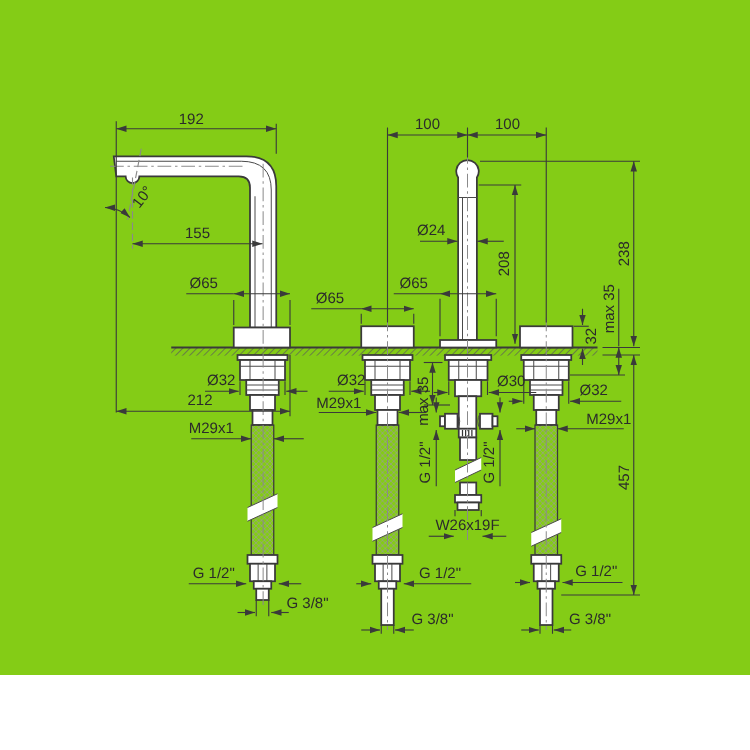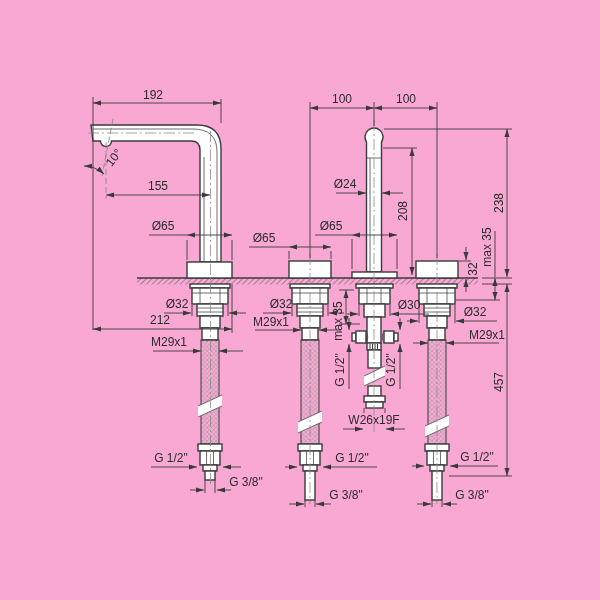--- a/index.html
+++ b/index.html
@@ -1,16 +1,16 @@
 <!DOCTYPE html>
 <html><head>
 <meta charset="utf-8">
 <style>
   html,body{margin:0;padding:0;background:#ffffff;}
-  .canvas{width:600px;height:600px;position:relative;background:#f9a8d4;overflow:hidden;}
+  .canvas{width:600px;height:540px;position:relative;background:#84cc16;overflow:hidden;}
   svg{display:block;}
   text{font-family:"Liberation Sans","DejaVu Sans",sans-serif;font-size:12px;fill:#2b2b2b;}
   .obj{fill:#ffffff;stroke:#3a3a3a;stroke-width:1.4;}
   .thin{fill:none;stroke:#4a4a4a;stroke-width:0.8;}
   .dim{fill:none;stroke:#3a3a3a;stroke-width:0.9;}
   .cl{fill:none;stroke:#8a8a8a;stroke-width:0.8;stroke-dasharray:11 3 2 3;}
   .dash{fill:none;stroke:#8a8a8a;stroke-width:0.9;stroke-dasharray:6 3;}
   .braidrect{fill:url(#braid);stroke:#3a3a3a;stroke-width:1;}
   .white{fill:#ffffff;stroke:none;}
 </style>

